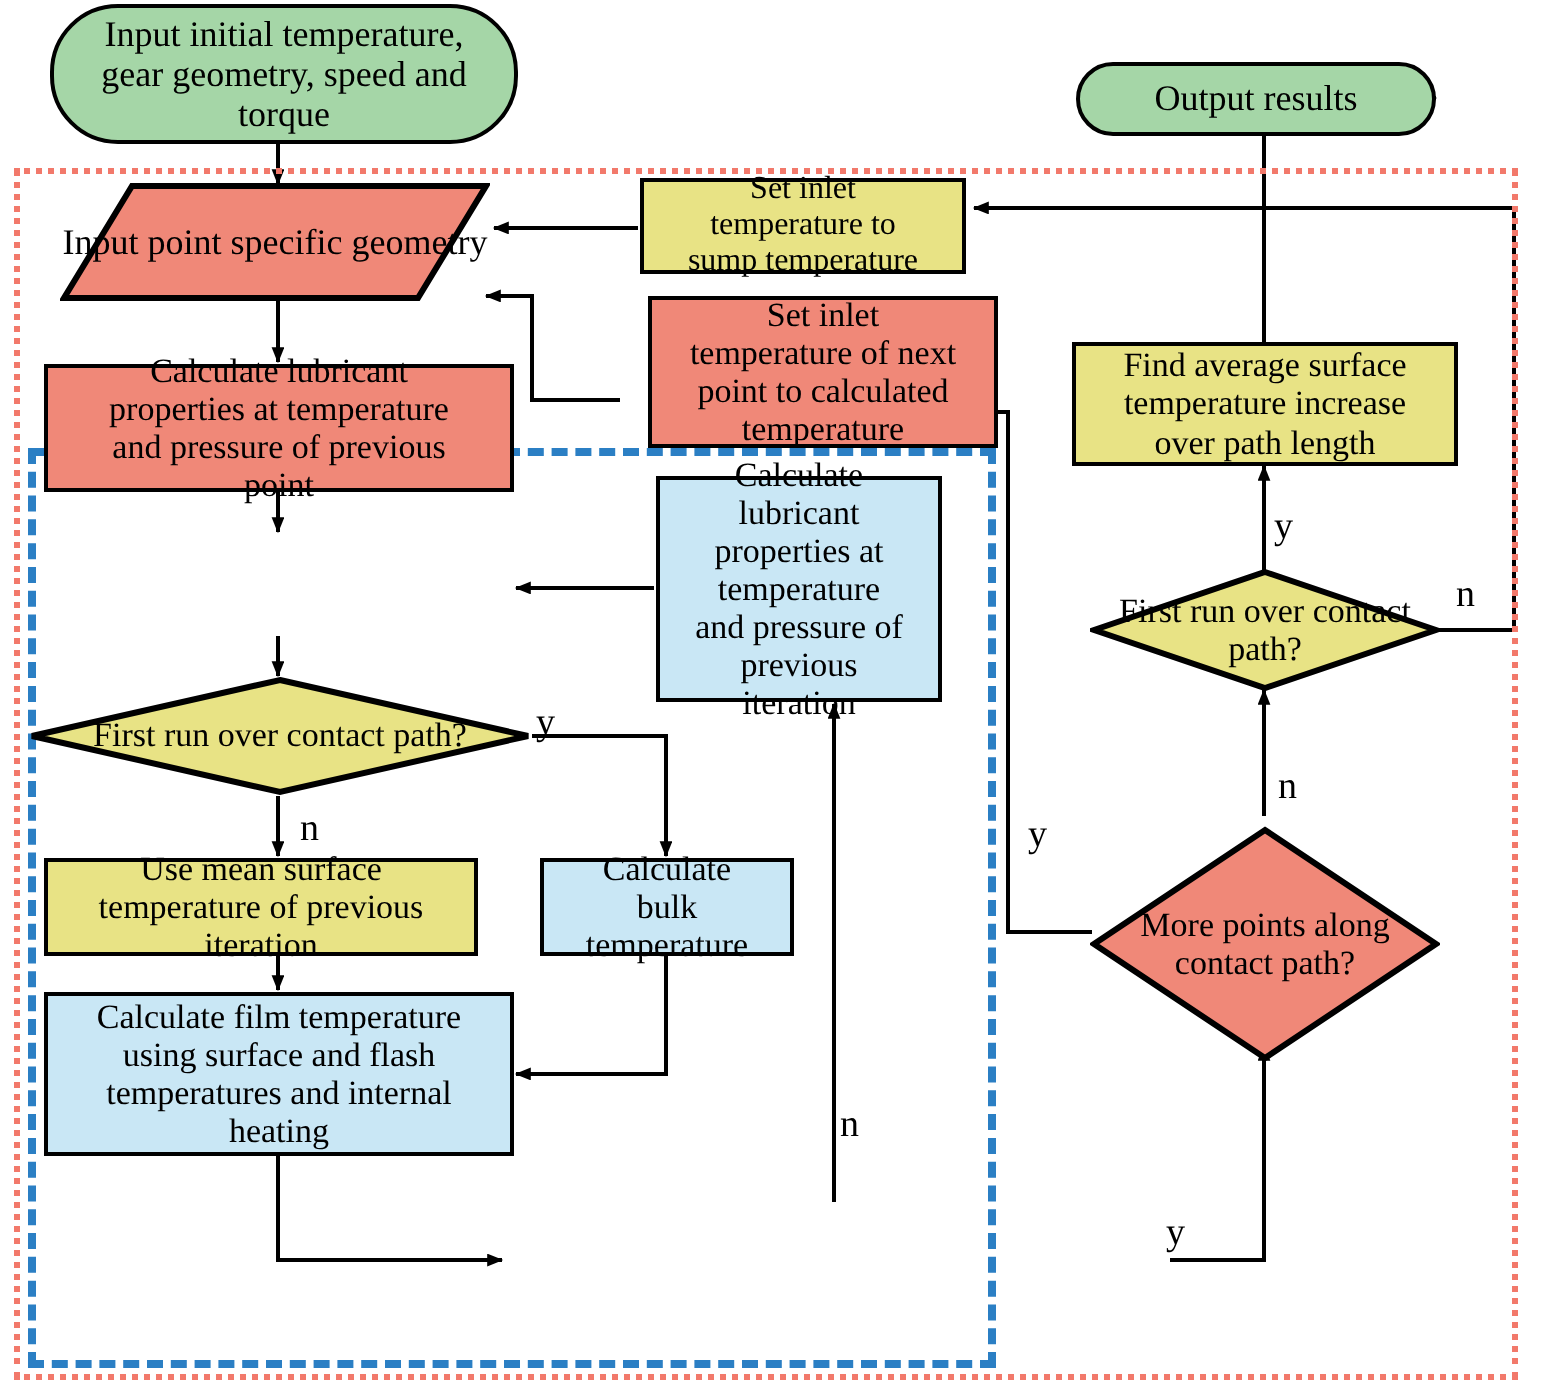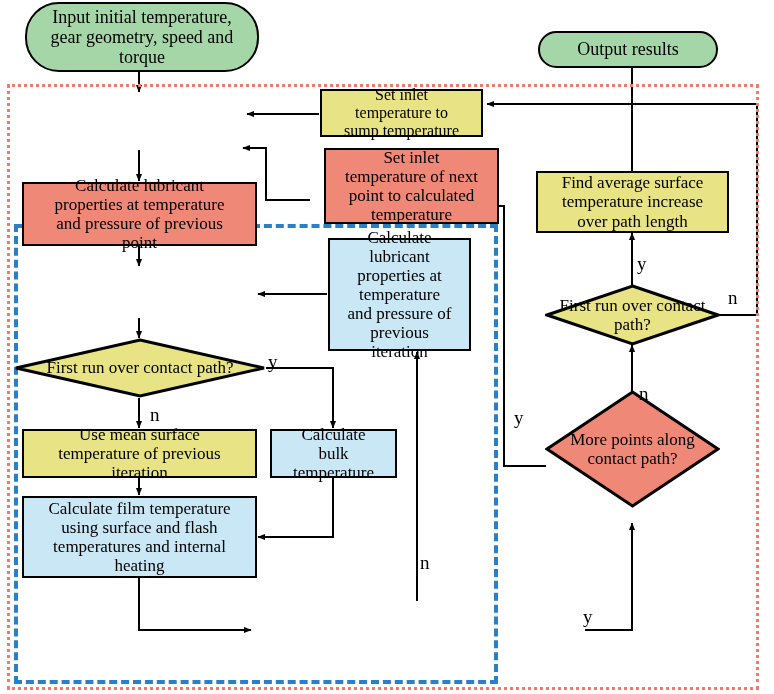--- a/index.html
+++ b/index.html
@@ -84,39 +84,45 @@
   <div class="boundary b-inner" style="left:14px;top:224px;width:484px;height:460px;"></div>
 
   <div class="node term" style="left:25px;top:2px;width:234px;height:70px;font-size:18px;">
     <span class="txt">Input initial temperature, gear geometry, speed and torque</span>
   </div>
 
   <div class="node term" style="left:538px;top:31px;width:180px;height:37px;font-size:18px;">
     <span class="txt">Output results</span>
   </div>
 
+  <div class="node para" style="left:30px;top:91px;width:215px;height:60px;font-size:18px;">
+    <svg class="para-inner" viewBox="0 0 215 60" preserveAspectRatio="none">
+      <polygon points="36,2 213,2 179,58 2,58" fill="#f08878" stroke="#000" stroke-width="3" vector-effect="non-scaling-stroke"></polygon>
+    </svg>
+    <span class="para-txt">Input point specific geometry</span>
+  </div>
 
   <div class="node proc-yellow" style="left:320px;top:89px;width:163px;height:48px;font-size:16px;">
     <span class="txt">Set inlet temperature to sump temperature</span>
   </div>
 
   <div class="node proc" style="left:324px;top:148px;width:175px;height:76px;font-size:17px;">
     <span class="txt">Set inlet temperature of next point to calculated temperature</span>
   </div>
 
   <div class="node proc" style="left:22px;top:182px;width:235px;height:64px;font-size:17px;">
     <span class="txt">Calculate lubricant properties at temperature and pressure of previous point</span>
   </div>
 
   <div class="node proc-blue" style="left:328px;top:238px;width:143px;height:113px;font-size:17px;">
     <span class="txt">Calculate lubricant properties at temperature and pressure of previous iteration</span>
   </div>
 
 
-  <div class="node proc-yellow" style="left:22px;top:429px;width:235px;height:49px;font-size:17px;">
+  <div class="node proc-yellow" style="left:22px;top:429px;width:217px;height:49px;font-size:17px;">
     <span class="txt">Use mean surface temperature of previous iteration</span>
   </div>
 
   <div class="node proc-blue" style="left:270px;top:429px;width:127px;height:49px;font-size:17px;">
     <span class="txt">Calculate bulk temperature</span>
   </div>
 
   <div class="node proc-yellow" style="left:536px;top:171px;width:193px;height:62px;font-size:17px;">
     <span class="txt">Find average surface temperature increase over path length</span>
   </div>
@@ -126,21 +132,21 @@
   </div>
 
   <div class="node dia" style="left:14px;top:338px;width:252px;height:60px;font-size:17px;">
     <svg class="para-inner" viewBox="0 0 252 60" preserveAspectRatio="none">
       <polygon points="126,2 250,30 126,58 2,30" fill="#e8e385" stroke="#000" stroke-width="3" vector-effect="non-scaling-stroke"></polygon>
     </svg>
     <span class="dia-txt">First run over contact path?</span>
   </div>
 
 
-  <div class="node dia" style="left:545px;top:390px;width:175px;height:118px;font-size:17px;">
+  <div class="node dia" style="left:545px;top:413px;width:175px;height:118px;font-size:17px;">
     <svg class="para-inner" viewBox="0 0 175 118" preserveAspectRatio="none">
       <polygon points="87.5,2 173,59 87.5,116 2,59" fill="#f08878" stroke="#000" stroke-width="3" vector-effect="non-scaling-stroke"></polygon>
     </svg>
     <span class="dia-txt">More points along contact path?</span>
   </div>
 
   <div class="node dia" style="left:545px;top:284px;width:175px;height:62px;font-size:17px;">
     <svg class="para-inner" viewBox="0 0 175 62" preserveAspectRatio="none">
       <polygon points="87.5,2 173,31 87.5,60 2,31" fill="#e8e385" stroke="#000" stroke-width="3" vector-effect="non-scaling-stroke"></polygon>
     </svg>

